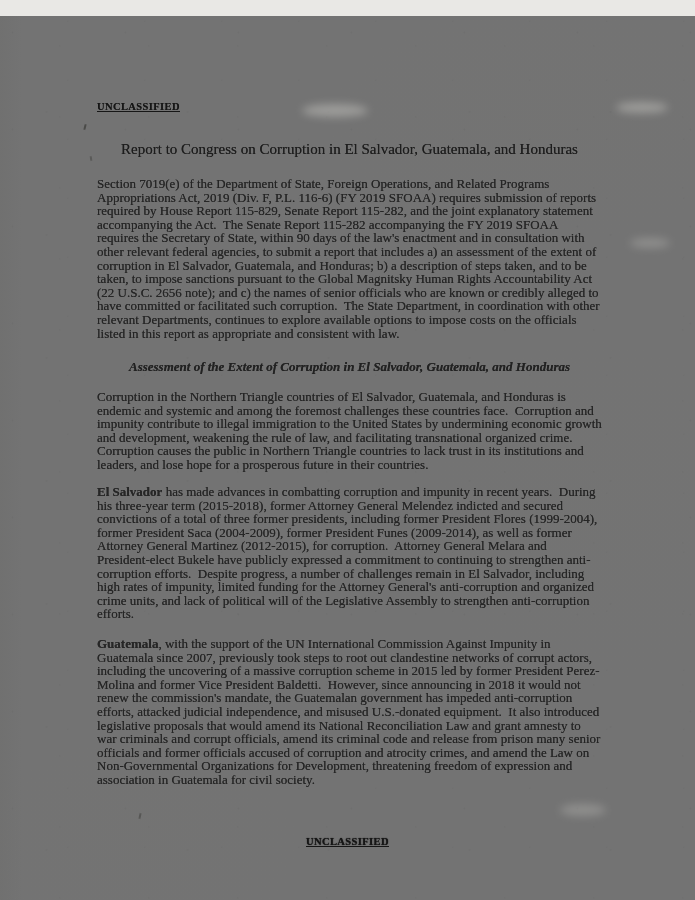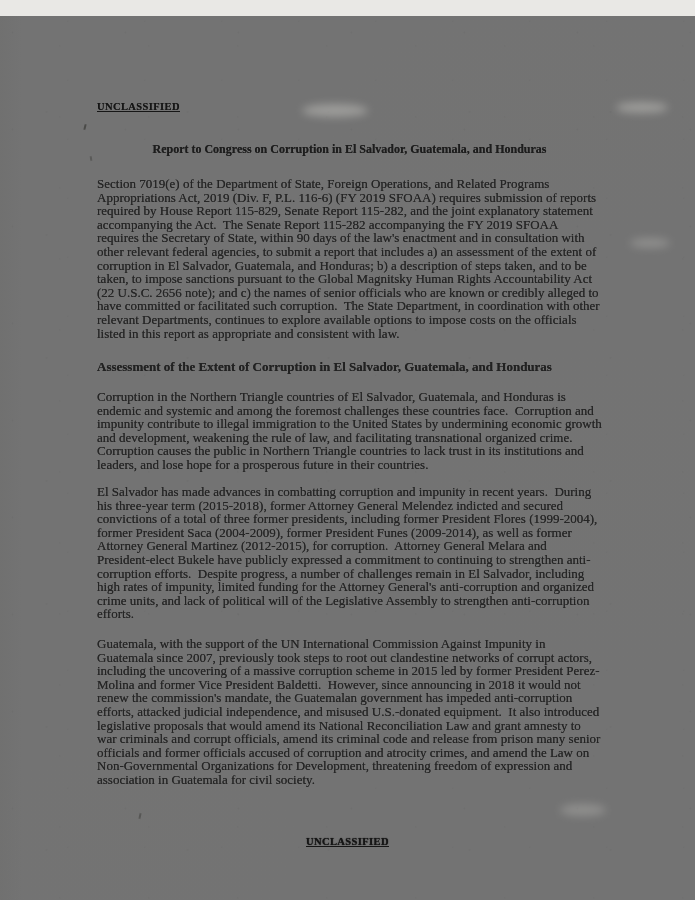--- a/index.html
+++ b/index.html
@@ -56,30 +56,32 @@
     color: #161616;
     text-decoration: underline;
   }
   .classification.footer {
     left: 0;
     width: 695px;
     text-align: center;
     text-shadow: 0 0 .8px rgba(20,20,20,.9), 0 0 1.4px rgba(20,20,20,.35);
   }
   .title {
-    font-weight: bold;
+    font-weight: normal;
     text-align: center;
-    font-size: 12px;
+    font-size: 15px;
     color: #1d1d1d;
   }
   .section-heading {
     font-weight: bold;
+    font-style: italic;
+    text-align: center;
     color: #222;
   }
-  .lead-bold { font-weight: normal; }
+  .lead-bold { font-weight: bold; }
   
   .smudge {
     position: absolute;
     pointer-events: none;
     background: #cfcec9;
     border-radius: 50%;
     filter: blur(4px);
     opacity: .45;
   }
   .stray-mark {

